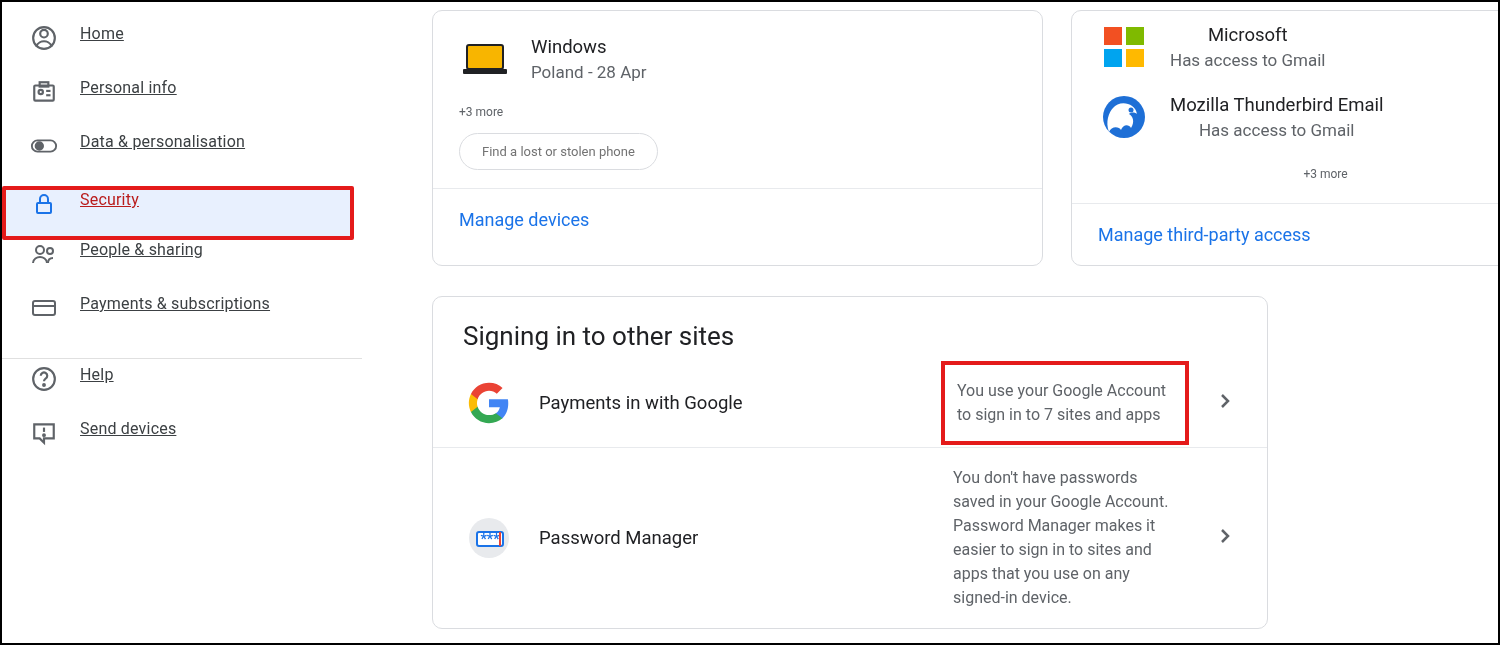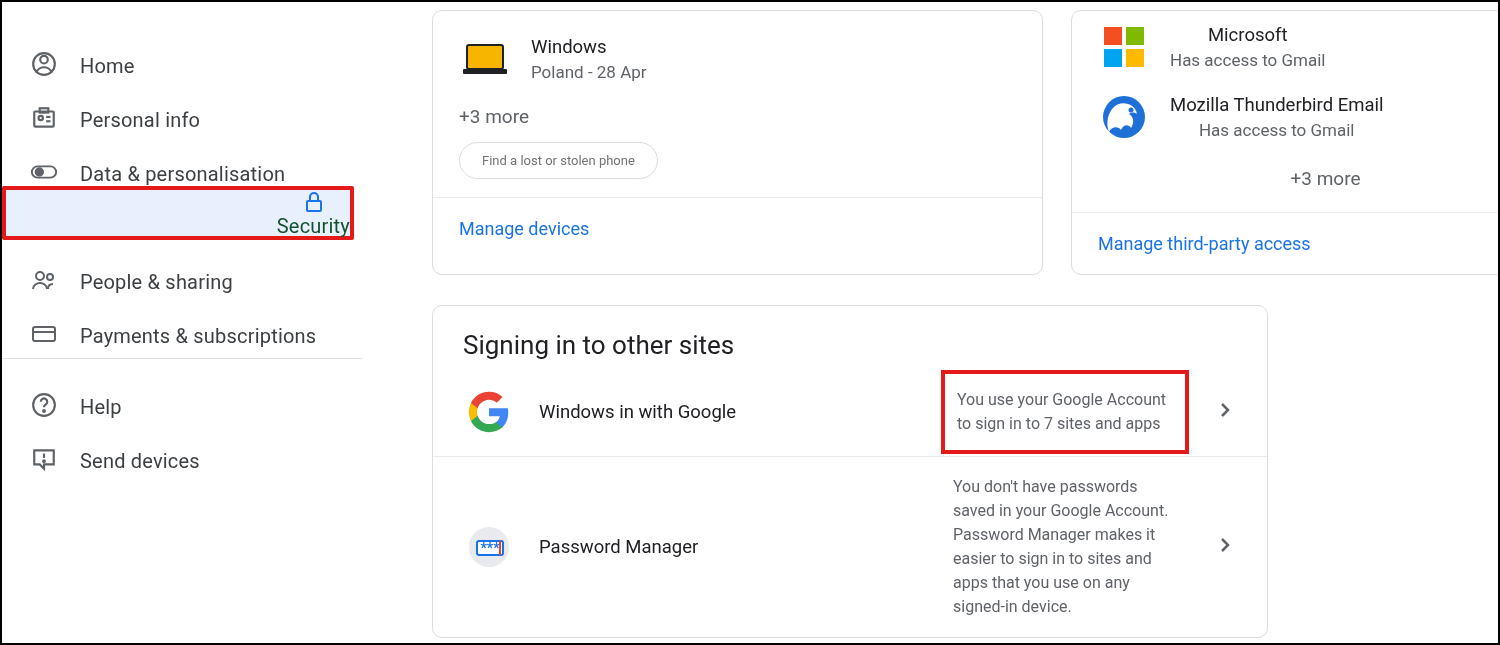--- a/index.html
+++ b/index.html
@@ -13,34 +13,34 @@
     overflow: hidden;
   }
   .layout { display: flex; height: 100%; }
   .sidebar {
     width: 360px;
     padding-top: 22px;
     flex-shrink: 0;
   }
   .sidebar-item {
     display: flex;
-    align-items: flex-end;
+    align-items: flex-start;
     height: 54px;
     padding-left: 28px;
     border-radius: 0 28px 28px 0;
     margin-right: 24px;
     cursor: pointer;
-    font-size: 20px;
+    font-size: 16px;
     letter-spacing: .2px;
     color: #3c4043;
+    text-decoration: underline;
   }
   .sidebar-item.selected {
     background: #e8f0fe;
-    color: #14532d;
-    flex-direction: column;
+    color: #b91c1c;
   }
   .sidebar-item .icon {
     width: 28px;
     height: 28px;
     display: flex;
     align-items: center;
     justify-content: center;
     margin-right: 22px;
     color: #5f6368;
   }
@@ -90,21 +90,21 @@
   .device-title, .app-title {
     font-size: 18.5px;
     color: #202124;
   }
   .device-sub, .app-sub {
     font-size: 17px;
     color: #5f6368;
     margin-top: 4px;
   }
   .more-text {
-    font-size: 19px;
+    font-size: 12px;
     color: #5f6368;
     margin: 8px 0 14px 0;
   }
   .pill-button {
     display: inline-block;
     border: 1px solid #dadce0;
     border-radius: 999px;
     padding: 10px 22px;
     font-size: 13px;
     color: #737373;
@@ -327,21 +327,21 @@
 
       <div class="option-row">
         <span class="option-icon">
           <svg width="44" height="44" viewBox="0 0 48 48">
               <path fill="#4285F4" d="M45 24.5c0-1.6-.1-3.1-.4-4.5H24v8.5h11.8c-.5 2.8-2.1 5.1-4.4 6.7v5.6h7.1C42.6 37 45 31.3 45 24.5z"></path>
               <path fill="#34A853" d="M24 46c6 0 11-2 14.6-5.3l-7.1-5.6c-2 1.3-4.5 2.1-7.5 2.1-5.8 0-10.7-3.9-12.4-9.1H4.3v5.7C7.9 41 15.4 46 24 46z"></path>
               <path fill="#FBBC05" d="M11.6 28.1c-.5-1.3-.7-2.7-.7-4.1s.3-2.8.7-4.1v-5.7H4.3C2.8 17.3 2 20.6 2 24s.8 6.7 2.3 9.8l7.3-5.7z"></path>
               <path fill="#EA4335" d="M24 10.7c3.3 0 6.2 1.1 8.5 3.3l6.3-6.3C34.9 4 30 2 24 2 15.4 2 7.9 7 4.3 14.2l7.3 5.7C13.3 14.6 18.2 10.7 24 10.7z"></path>
             </svg>
         </span>
-        <div class="option-label">Windows in with Google</div>
+        <div class="option-label">Payments in with Google</div>
         <div class="option-desc desc-box-highlight">You use your Google Account to sign in to 7 sites and apps</div>
         <span class="chevron">
           <svg width="24" height="24" viewBox="0 0 24 24" fill="none" stroke="currentColor" stroke-width="2.5">
               <polyline points="9 6 15 12 9 18"></polyline>
             </svg>
         </span>
       </div>
 
       <div class="option-row">
         <span class="option-icon">

